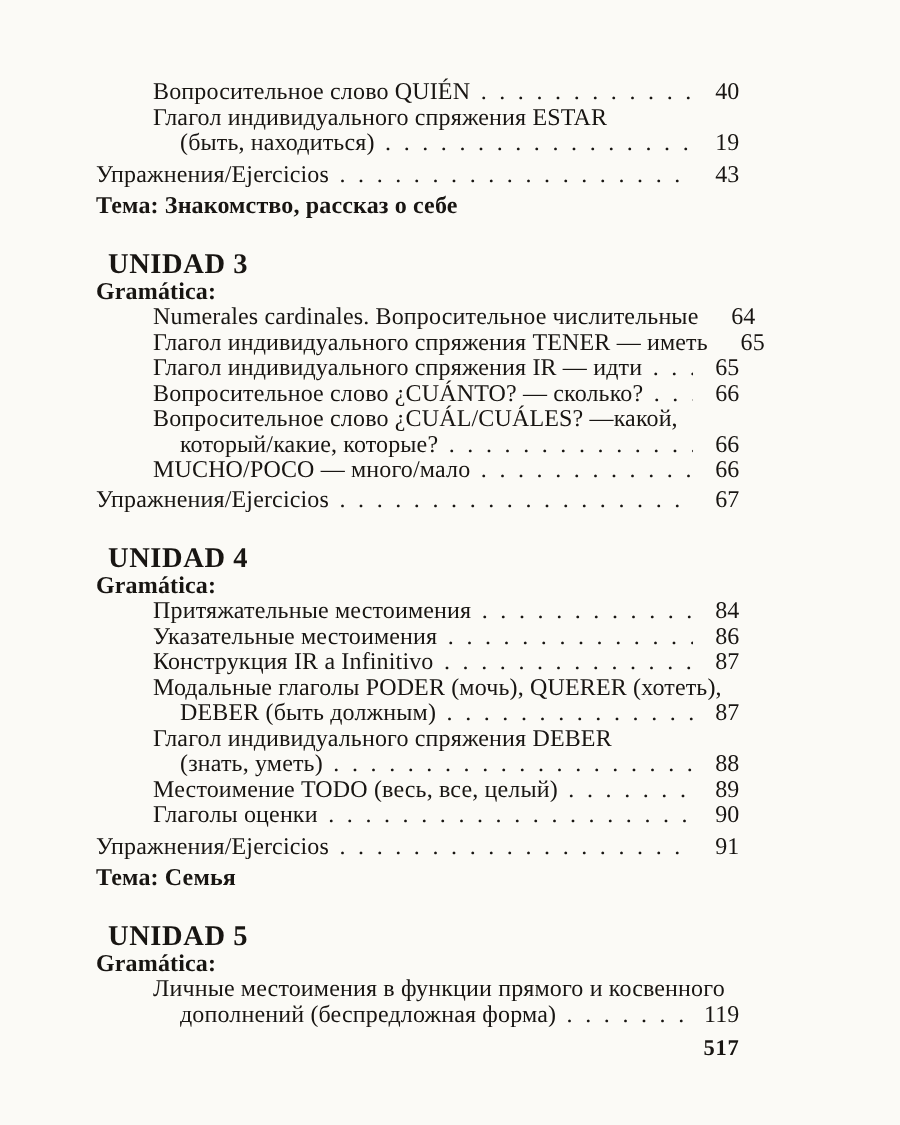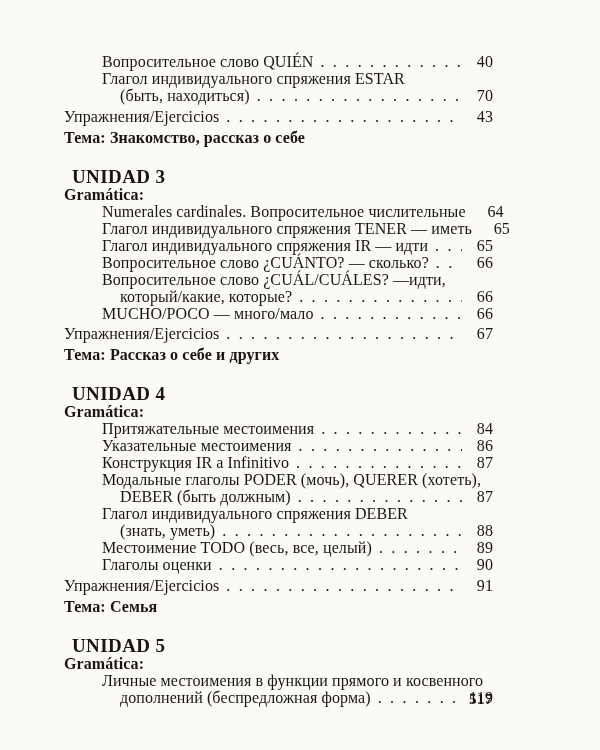--- a/index.html
+++ b/index.html
@@ -81,21 +81,21 @@
         <span class="txt">Вопросительное слово QUIÉN</span>
         <span class="dots"></span>
         <span class="pg">40</span>
       </div>
       <div class="row item ind1">
         <span class="txt">Глагол индивидуального спряжения ESTAR</span>
       </div>
       <div class="row item ind2">
         <span class="txt">(быть, находиться)</span>
         <span class="dots"></span>
-        <span class="pg">70</span>
+        <span class="pg">19</span>
       </div>
       <div class="row exercises ind0">
         <span class="txt">Упражнения/Ejercicios</span>
         <span class="dots"></span>
         <span class="pg">43</span>
       </div>
       <div class="row tema ind0">
         <span class="txt">Тема: Знакомство, рассказ о себе</span>
       </div>
       <div class="row unit ind0">
@@ -118,39 +118,36 @@
         <span class="txt">Глагол индивидуального спряжения IR — идти</span>
         <span class="dots"></span>
         <span class="pg">65</span>
       </div>
       <div class="row item ind1">
         <span class="txt">Вопросительное слово ¿CUÁNTO? — сколько?</span>
         <span class="dots"></span>
         <span class="pg">66</span>
       </div>
       <div class="row item ind1">
-        <span class="txt">Вопросительное слово ¿CUÁL/CUÁLES? —идти,</span>
+        <span class="txt">Вопросительное слово ¿CUÁL/CUÁLES? —какой,</span>
       </div>
       <div class="row item ind2">
         <span class="txt">который/какие, которые?</span>
         <span class="dots"></span>
         <span class="pg">66</span>
       </div>
       <div class="row item ind1">
         <span class="txt">MUCHO/POCO — много/мало</span>
         <span class="dots"></span>
         <span class="pg">66</span>
       </div>
       <div class="row exercises ind0">
         <span class="txt">Упражнения/Ejercicios</span>
         <span class="dots"></span>
         <span class="pg">67</span>
-      </div>
-      <div class="row tema ind0">
-        <span class="txt">Тема: Рассказ о себе и других</span>
       </div>
       <div class="row unit ind0">
         <span class="txt">UNIDAD 4</span>
       </div>
       <div class="row gramatica ind0">
         <span class="txt">Gramática:</span>
       </div>
       <div class="row item ind1">
         <span class="txt">Притяжательные местоимения</span>
         <span class="dots"></span>

